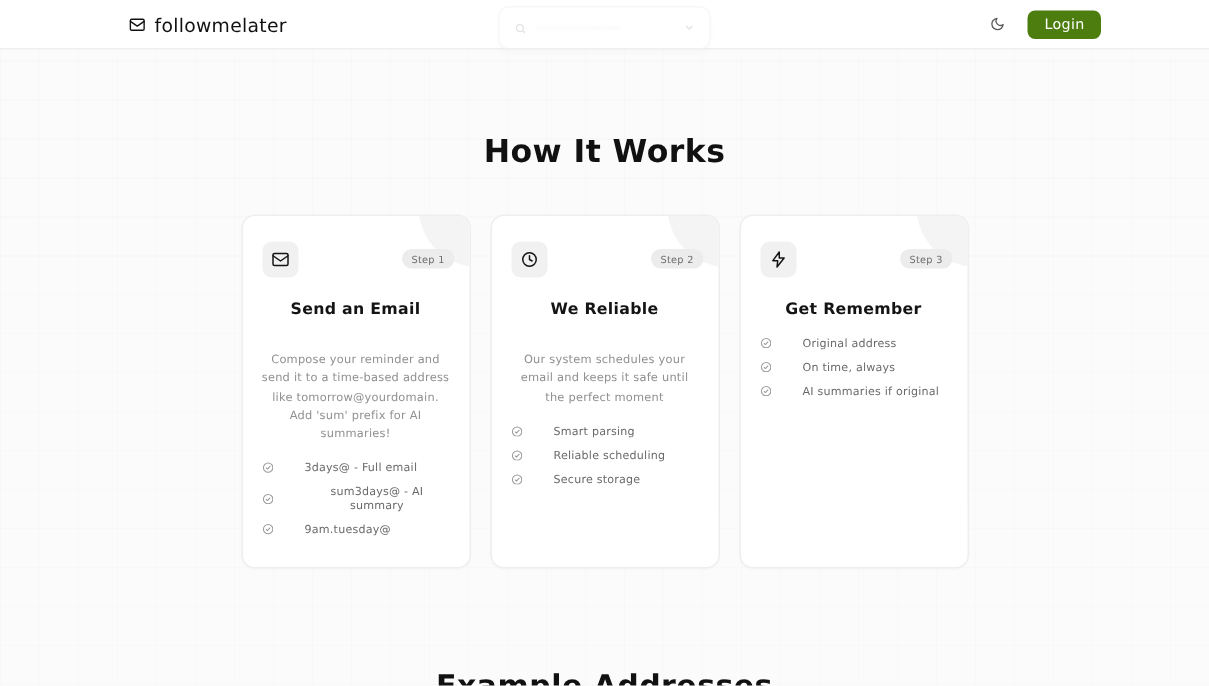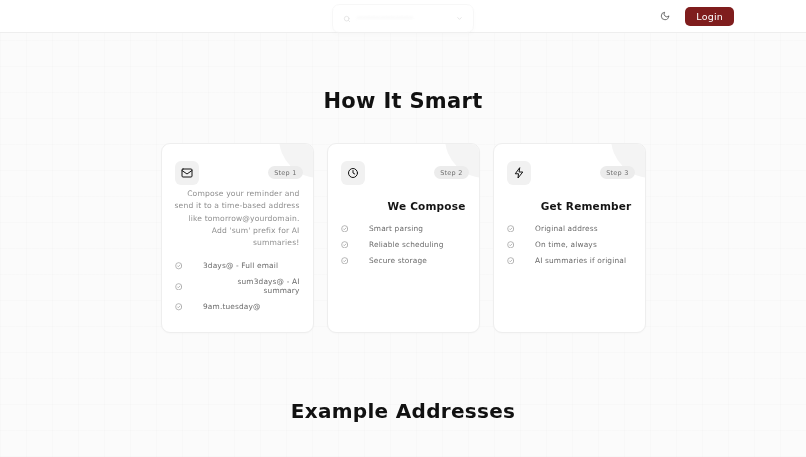--- a/index.html
+++ b/index.html
@@ -62,21 +62,21 @@
 
   .theme-toggle {
     width: 17px; height: 17px;
     display: flex; align-items: center; justify-content: center;
     border-radius: 4px;
     cursor: pointer;
     color: #555;
   }
 
   .login-btn {
-    background: #7f1d1d;
+    background: #4d7c0f;
     color: #ffffff;
     border: none;
     border-radius: 5px;
     font-size: 9.5px;
     font-family: "DejaVu Sans", sans-serif;
     padding: 4px 11px;
     cursor: pointer;
     letter-spacing: 0.2px;
   }
 
@@ -138,21 +138,21 @@
   }
 
   .card {
     position: relative;
     width: 153px;
     min-height: 178px;
     background: #ffffff;
     border: 1px solid #eeeeee;
     border-radius: 9px;
     padding: 17px 13px 14px 13px;
-    text-align: right;
+    text-align: center;
     overflow: hidden;
     box-shadow: 0 1px 2px rgba(0,0,0,0.02);
   }
 
   
   .card-fold {
     position: absolute;
     top: -14px;
     right: -14px;
     width: 48px;
@@ -193,21 +193,21 @@
     margin-top: 15px;
     font-size: 10.5px;
     font-weight: 700;
     color: #141414;
     letter-spacing: 0.2px;
     position: relative;
     z-index: 2;
   }
 
   .card-desc {
-    margin-top: 3px;
+    margin-top: 22px;
     font-size: 7.6px;
     line-height: 1.62;
     color: #909090;
     letter-spacing: 0.15px;
     position: relative;
     z-index: 2;
   }
 
   .card-list {
     margin-top: 12px;
@@ -245,20 +245,29 @@
   }
 </style>
 </head>
 <body>
 
 <div class="bg-texture"></div>
 
 <div class="page">
 
   <div class="header">
+    <div class="brand">
+      <span class="brand-icon">
+        <svg width="11" height="11" viewBox="0 0 24 24" fill="none" stroke="#111" stroke-width="2" stroke-linecap="round" stroke-linejoin="round">
+          <rect x="2" y="4" width="20" height="16" rx="2"></rect>
+          <path d="M2 7l10 7 10-7"></path>
+        </svg>
+      </span>
+      <span class="brand-name">followmelater</span>
+    </div>
 
     <div class="header-spacer"></div>
 
     <div class="header-right">
       <div class="theme-toggle">
         <svg width="10" height="10" viewBox="0 0 24 24" fill="none" stroke="#555" stroke-width="2" stroke-linecap="round" stroke-linejoin="round">
           <path d="M21 12.79A9 9 0 1 1 11.21 3 7 7 0 0 0 21 12.79z"></path>
         </svg>
       </div>
       <button class="login-btn">Login</button>
@@ -274,33 +283,34 @@
     </span>
     <span class="gp-text">······················</span>
     <span class="gp-icon">
       <svg width="7" height="7" viewBox="0 0 24 24" fill="none" stroke="#c8c8c8" stroke-width="3" stroke-linecap="round" stroke-linejoin="round">
         <path d="M6 9l6 6 6-6"></path>
       </svg>
     </span>
   </div>
 
   <div class="how-section">
-    <div class="section-title">How It Smart</div>
+    <div class="section-title">How It Works</div>
 
     <div class="cards-row">
 
       <div class="card">
         <div class="card-fold"></div>
         <div class="step-badge">Step 1</div>
         <div class="card-icon">
           <svg width="12" height="12" viewBox="0 0 24 24" fill="none" stroke="#141414" stroke-width="2" stroke-linecap="round" stroke-linejoin="round">
             <rect x="2" y="4" width="20" height="16" rx="2"></rect>
             <path d="M2 7l10 7 10-7"></path>
           </svg>
         </div>
+        <div class="card-title">Send an Email</div>
         <div class="card-desc">Compose your reminder and send it to a time-based address like tomorrow@yourdomain. Add 'sum' prefix for AI summaries!</div>
         <ul class="card-list">
           <li>
             <span class="chk">
               <svg width="7.5" height="7.5" viewBox="0 0 24 24" fill="none" stroke="#9a9a9a" stroke-width="2.2" stroke-linecap="round" stroke-linejoin="round">
                   <circle cx="12" cy="12" r="10"></circle>
                   <path d="M8 12.5l2.5 2.5L16 9.5"></path>
                 </svg>
             </span>
             <span>3days@ - Full email</span>
@@ -328,21 +338,22 @@
 
       <div class="card">
         <div class="card-fold"></div>
         <div class="step-badge">Step 2</div>
         <div class="card-icon">
           <svg width="12" height="12" viewBox="0 0 24 24" fill="none" stroke="#141414" stroke-width="2" stroke-linecap="round" stroke-linejoin="round">
             <circle cx="12" cy="12" r="9"></circle>
               <path d="M12 7v5l3.5 2"></path>
           </svg>
         </div>
-        <div class="card-title">We Compose</div>
+        <div class="card-title">We Reliable</div>
+        <div class="card-desc">Our system schedules your email and keeps it safe until the perfect moment</div>
         <ul class="card-list">
           <li>
             <span class="chk">
               <svg width="7.5" height="7.5" viewBox="0 0 24 24" fill="none" stroke="#9a9a9a" stroke-width="2.2" stroke-linecap="round" stroke-linejoin="round">
                   <circle cx="12" cy="12" r="10"></circle>
                   <path d="M8 12.5l2.5 2.5L16 9.5"></path>
                 </svg>
             </span>
             <span>Smart parsing</span>
           </li>

